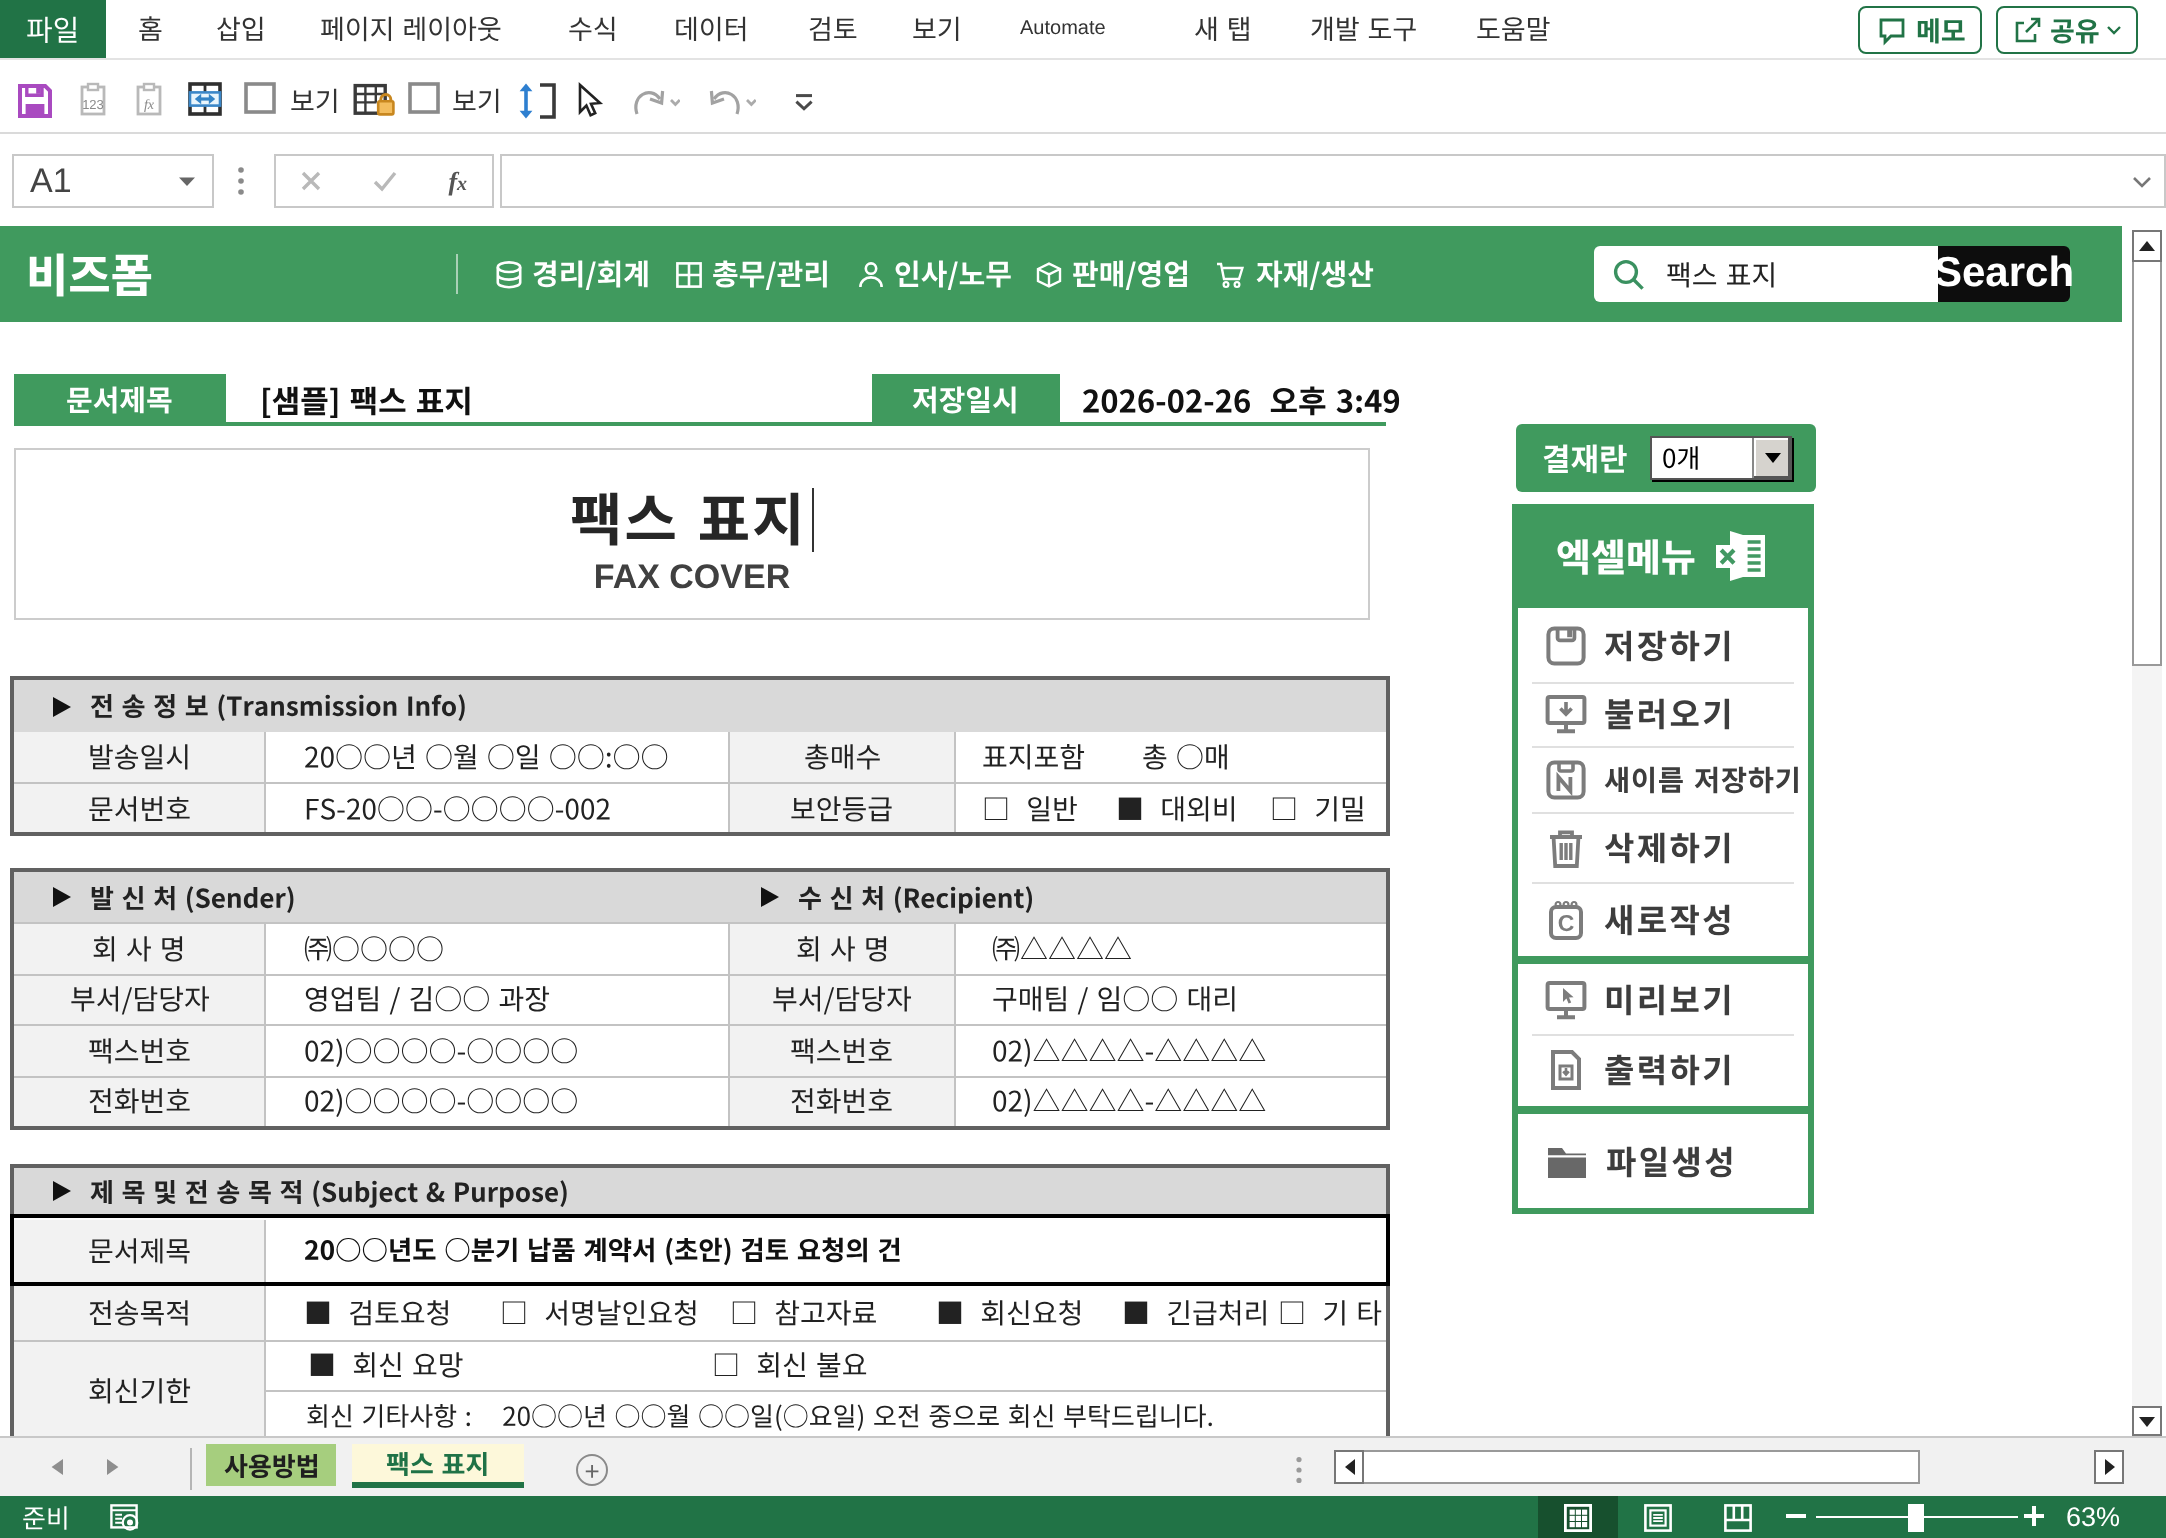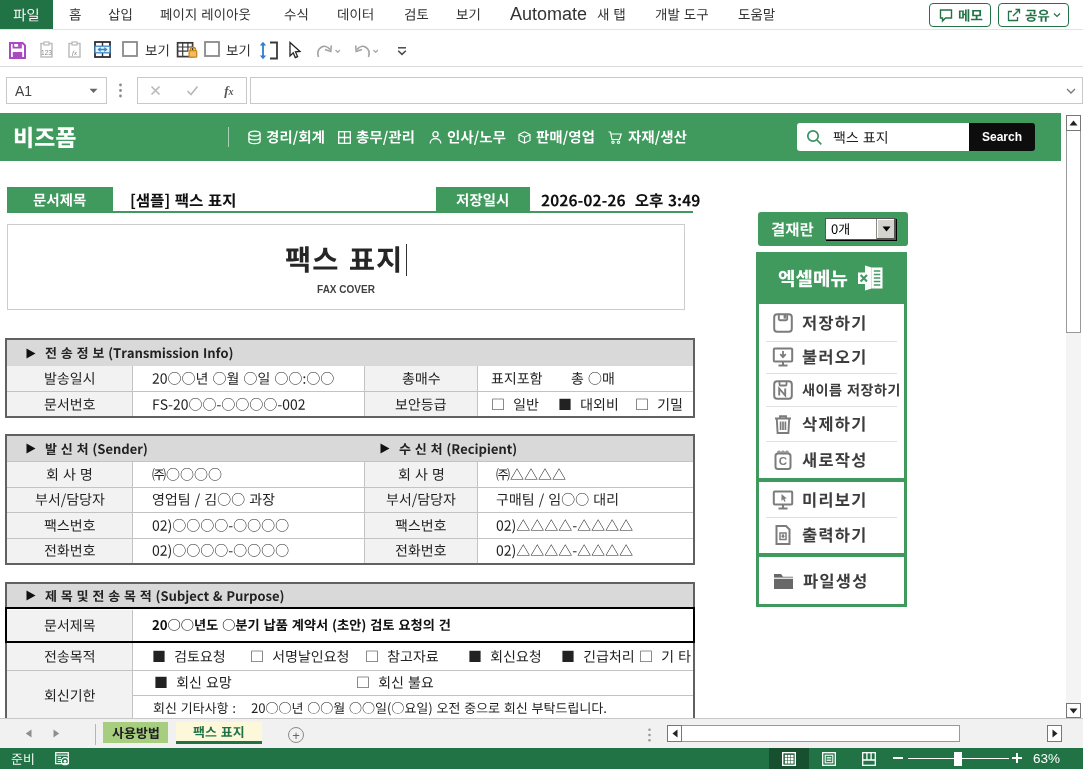--- a/index.html
+++ b/index.html
@@ -312,21 +312,21 @@
         </svg>
       </div>
       <div class="a f" style="left:456px;top:0;height:29px">
         <svg class="t " width="25" height="15" viewBox="0 0 25 15" style="overflow:visible">
           <g transform="translate(0,12.5) scale(0.0135,-0.0135)" fill="#333">
             <use href="#g400_bcf4" x="0"></use>
             <use href="#g400_ae30" x="920"></use>
           </g>
         </svg>
       </div>
-      <div class="a f" style="left:510px;top:0;height:29px;font-size:18px;color:#333">Automate</div>
+      <div class="a f" style="left:510px;top:0;height:29px;font-size:10px;color:#333">Automate</div>
       <div class="a f" style="left:597px;top:0;height:29px">
         <svg class="t " width="29" height="15" viewBox="0 0 29 15" style="overflow:visible">
           <g transform="translate(0,12.5) scale(0.0135,-0.0135)" fill="#333">
             <use href="#g400_c0c8" x="0"></use>
             <use href="#g400_d0ed" x="1211"></use>
           </g>
         </svg>
       </div>
       <div class="a f" style="left:655px;top:0;height:29px">
         <svg class="t " width="54" height="15" viewBox="0 0 54 15" style="overflow:visible">
@@ -446,21 +446,21 @@
           <path d="M3.7 4.5 l0.5 6 5.8-2" fill="none" stroke="#a2a2a2" stroke-width="1.6"></path>
           <path d="M21.5 9 l2.2 2.2 2.2-2.2" fill="none" stroke="#ababab" stroke-width="1.4"></path>
         </svg></div>
       <div class="a" style="left:396px;top:11px"><svg width="12" height="19" viewBox="0 0 12 19">
           <path d="M2 6.8 h8" stroke="#4a4a4a" stroke-width="1.5"></path>
           <path d="M2.2 9.8 l3.8 3.6 3.8-3.6" fill="none" stroke="#4a4a4a" stroke-width="1.5"></path>
         </svg></div>
     </div>
     <div class="a" style="left:0;top:67px;width:1083px;height:46px;background:#fff">
       <div class="a f" style="left:6px;top:10px;width:101px;height:27px;border:1px solid #c8c8c8;background:#fff">
-        <span style="font-size:14px;color:#444;margin-left:8px">A1</span>
+        <span style="font-size:17px;color:#444;margin-left:8px">A1</span>
         <svg width="9" height="6" viewBox="0 0 9 6" style="position:absolute;right:8px">
           <path d="M0.5 0.8 L4.5 5 L8.5 0.8 Z" fill="#666"></path>
         </svg>
       </div>
       <svg class="a" width="3" height="15" viewBox="0 0 3 15" style="left:119px;top:16px">
         <circle cx="1.5" cy="2" r="1.4" fill="#8a8a8a"></circle>
         <circle cx="1.5" cy="7.5" r="1.4" fill="#8a8a8a"></circle>
         <circle cx="1.5" cy="13" r="1.4" fill="#8a8a8a"></circle>
       </svg>
       <div class="a f" style="left:137px;top:10px;width:110px;height:27px;border:1px solid #c8c8c8;background:#fff;justify-content:space-around">
@@ -573,21 +573,21 @@
           <svg class="t " width="56" height="15" viewBox="0 0 56 15" style="overflow:visible">
             <g transform="translate(0,12.7) scale(0.0140,-0.0140)" fill="#222">
               <use href="#g400_d329" x="0"></use>
               <use href="#g400_c2a4" x="920"></use>
               <use href="#g400_d45c" x="2131"></use>
               <use href="#g400_c9c0" x="3051"></use>
             </g>
           </svg>
         </span>
       </div>
-      <div class="a fc" style="left:969px;top:10px;width:66px;height:28px;background:#0d0d0d;border-radius:0 3px 3px 0;color:#fff;font-size:12px;font-weight:bold">Search</div>
+      <div class="a fc" style="left:969px;top:10px;width:66px;height:28px;background:#0d0d0d;border-radius:0 3px 3px 0;color:#fff;font-size:21px;font-weight:bold">Search</div>
     </div>
     <div class="a fc" style="left:7px;top:187px;width:106px;height:26px;background:#409a5e">
       <svg class="t " width="54" height="16" viewBox="0 0 54 16" style="overflow:visible">
         <g transform="translate(0,13.4) scale(0.0145,-0.0145)" fill="#fff">
           <use href="#g700_bb38" x="0"></use>
           <use href="#g700_c11c" x="920"></use>
           <use href="#g700_c81c" x="1840"></use>
           <use href="#g700_baa9" x="2760"></use>
         </g>
       </svg>
@@ -644,21 +644,21 @@
         <svg class="t " width="119" height="31" viewBox="0 0 119 31" style="overflow:visible">
           <g transform="translate(0,26.2) scale(0.0285,-0.0285)" fill="#262626">
             <use href="#g700_d329" x="0"></use>
             <use href="#g700_c2a4" x="955"></use>
             <use href="#g700_d45c" x="2240"></use>
             <use href="#g700_c9c0" x="3195"></use>
           </g>
         </svg>
         <span style="width:1.5px;height:32px;background:#333;margin-left:2px"></span>
       </div>
-      <div class="a fc" style="left:0;top:53px;width:100%;height:22px;font-size:10px;font-weight:bold;color:#404040;font-family:'Liberation Sans',sans-serif">FAX COVER</div>
+      <div class="a fc" style="left:0;top:53px;width:100%;height:22px;font-size:17px;font-weight:bold;color:#404040;font-family:'Liberation Sans',sans-serif">FAX COVER</div>
     </div>
     <div class="a" style="left:5px;top:338px;width:690px;height:80px;border:2px solid #616161;background:#fff"></div>
     <div class="a f" style="left:7px;top:340px;width:686px;height:26px;background:#d9d9d9">
       <svg width="10" height="11" viewBox="0 0 10 11" style="margin:0 9px 0 19px">
         <path d="M0.5 0.5 L9.5 5.5 L0.5 10.5 Z" fill="#111"></path>
       </svg>
       <svg class="t " width="189" height="14" viewBox="0 0 189 14" style="overflow:visible">
         <g transform="translate(0,11.9) scale(0.0130,-0.0130)" fill="#222">
           <use href="#g700_c804" x="0"></use>
           <use href="#g700_c1a1" x="1215"></use>

